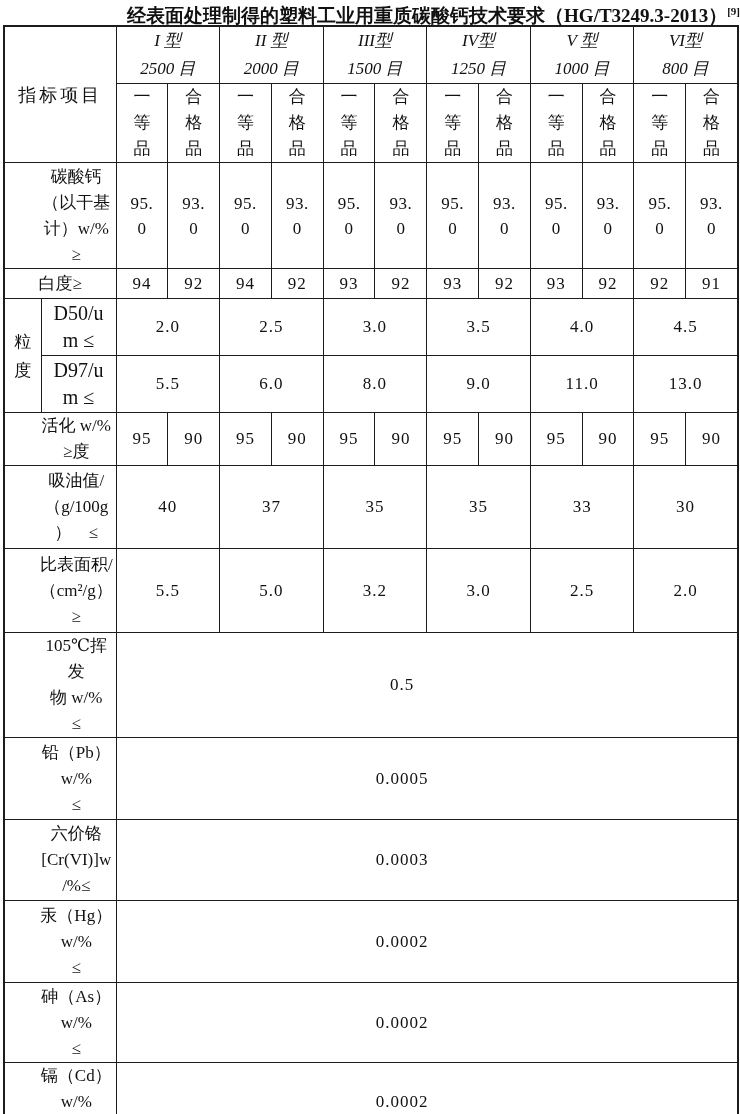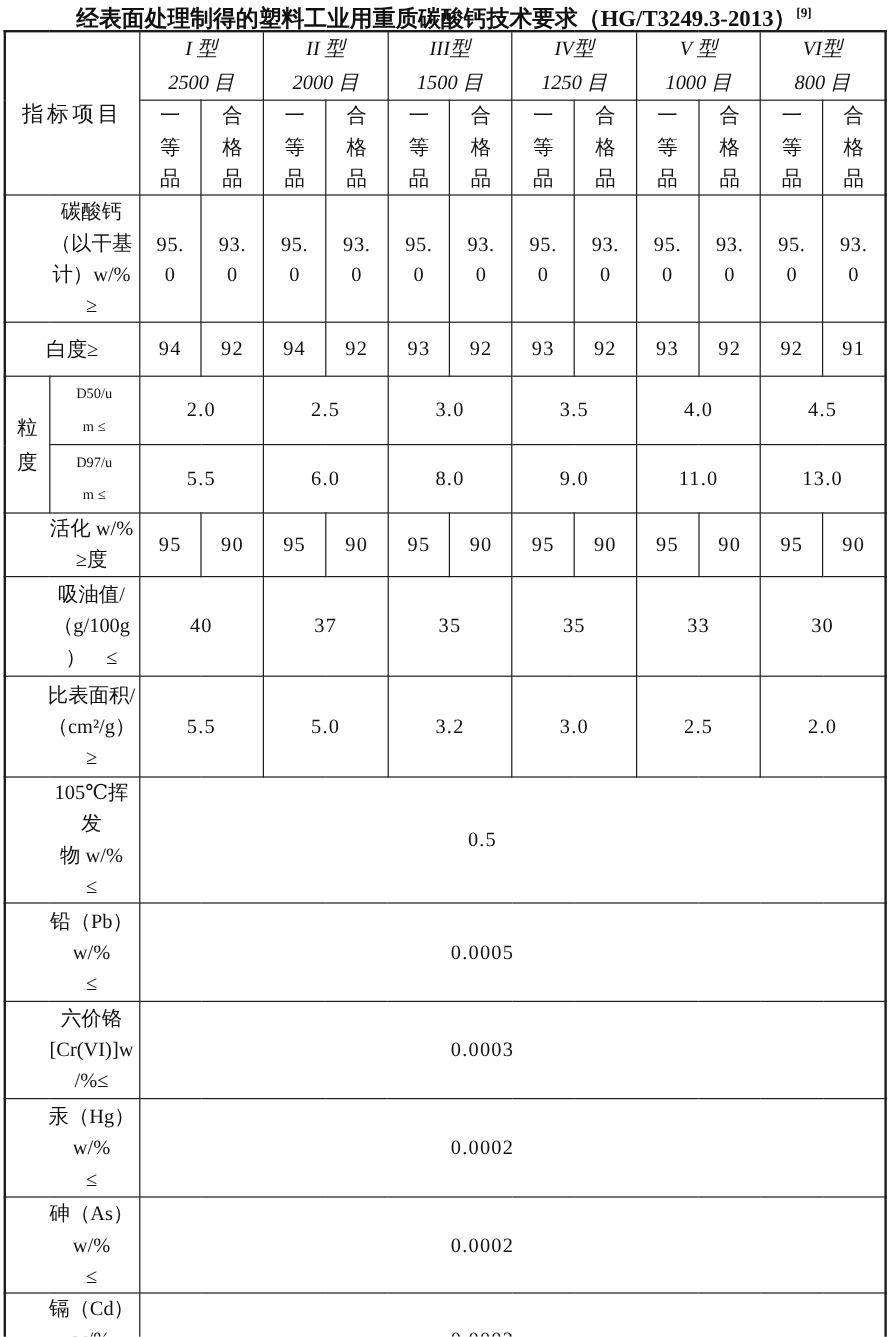--- a/index.html
+++ b/index.html
@@ -1,38 +1,38 @@
 <!DOCTYPE html>
 <html><head>
 <meta charset="utf-8">
 <style>
   html,body{margin:0;padding:0;}
   body{
     width:740px;height:1114px;overflow:hidden;background:#ffffff;
     font-family:"Liberation Serif","DejaVu Serif",serif;color:#111;
   }
   .title{
-    height:25px;text-align:center;font-weight:bold;font-size:19px;
+    height:25px;text-align:right;font-weight:bold;font-size:19px;
     line-height:23px;white-space:nowrap;
   }
   .title sup{font-size:11px;font-weight:bold;}
   .table-wrap{height:1089px;overflow:hidden;}
   table{
     table-layout:fixed;border-collapse:collapse;width:734px;margin-left:3px;
     border:2px solid #1c1c1c;
   }
   td{
     border:1px solid #1c1c1c;padding:0;text-align:center;vertical-align:middle;
     font-size:17px;overflow:hidden;
   }
   .typ div{line-height:28px;font-style:italic;}
   .vtext{display:inline-block;width:1.15em;word-break:break-all;line-height:26px;text-align:center;font-family:Liberation Serif, serif;}
   .vtext2{display:inline-block;width:1.1em;word-break:break-all;line-height:29px;text-align:center;}
   .lbl div{line-height:26px;margin-left:32px;}
-  .lbl2 div{line-height:27px;font-size:12px;}
+  .lbl2 div{line-height:27px;font-size:20px;}
   .num{letter-spacing:1px;}
   .brknum{display:inline-block;width:27px;word-break:break-all;line-height:25px;text-align:center;letter-spacing:0.5px;}
   .mval{text-align:center;padding-right:49px;letter-spacing:1px;}
   .ind span{letter-spacing:3px;font-size:18px;}
 </style>
 </head>
 <body>
 
 <div class="title">
   <span>经表面处理制得的塑料工业用重质碳酸钙技术要求（HG/T3249.3-2013）</span><sup>[9]</sup>
@@ -115,21 +115,21 @@
     <td><span class="brknum">95.0</span></td>
     <td><span class="brknum">93.0</span></td>
     <td><span class="brknum">95.0</span></td>
     <td><span class="brknum">93.0</span></td>
     <td><span class="brknum">95.0</span></td>
     <td><span class="brknum">93.0</span></td>
     <td><span class="brknum">95.0</span></td>
     <td><span class="brknum">93.0</span></td>
   </tr>
 
-  <tr style="height:45px">
+  <tr style="height:30px">
     <td colspan="2">白度≥</td>
     <td class="num">94</td>
     <td class="num">92</td>
     <td class="num">94</td>
     <td class="num">92</td>
     <td class="num">93</td>
     <td class="num">92</td>
     <td class="num">93</td>
     <td class="num">92</td>
     <td class="num">93</td>

